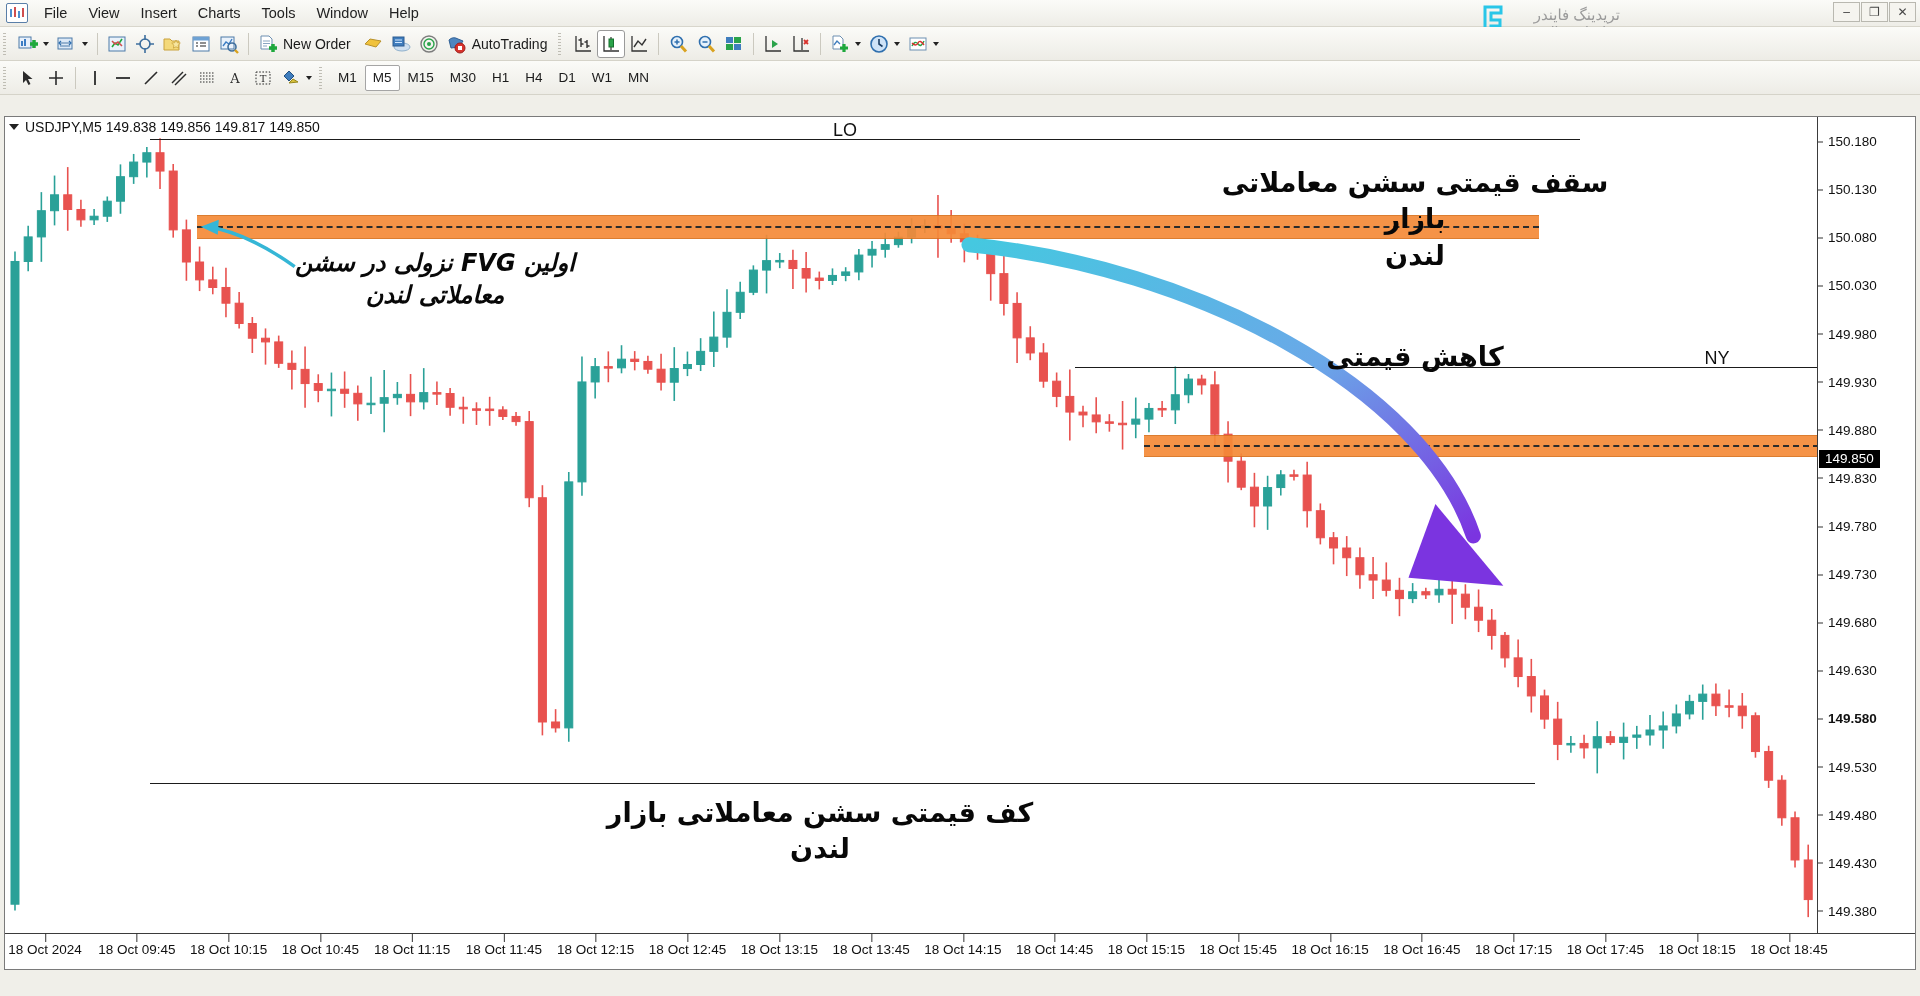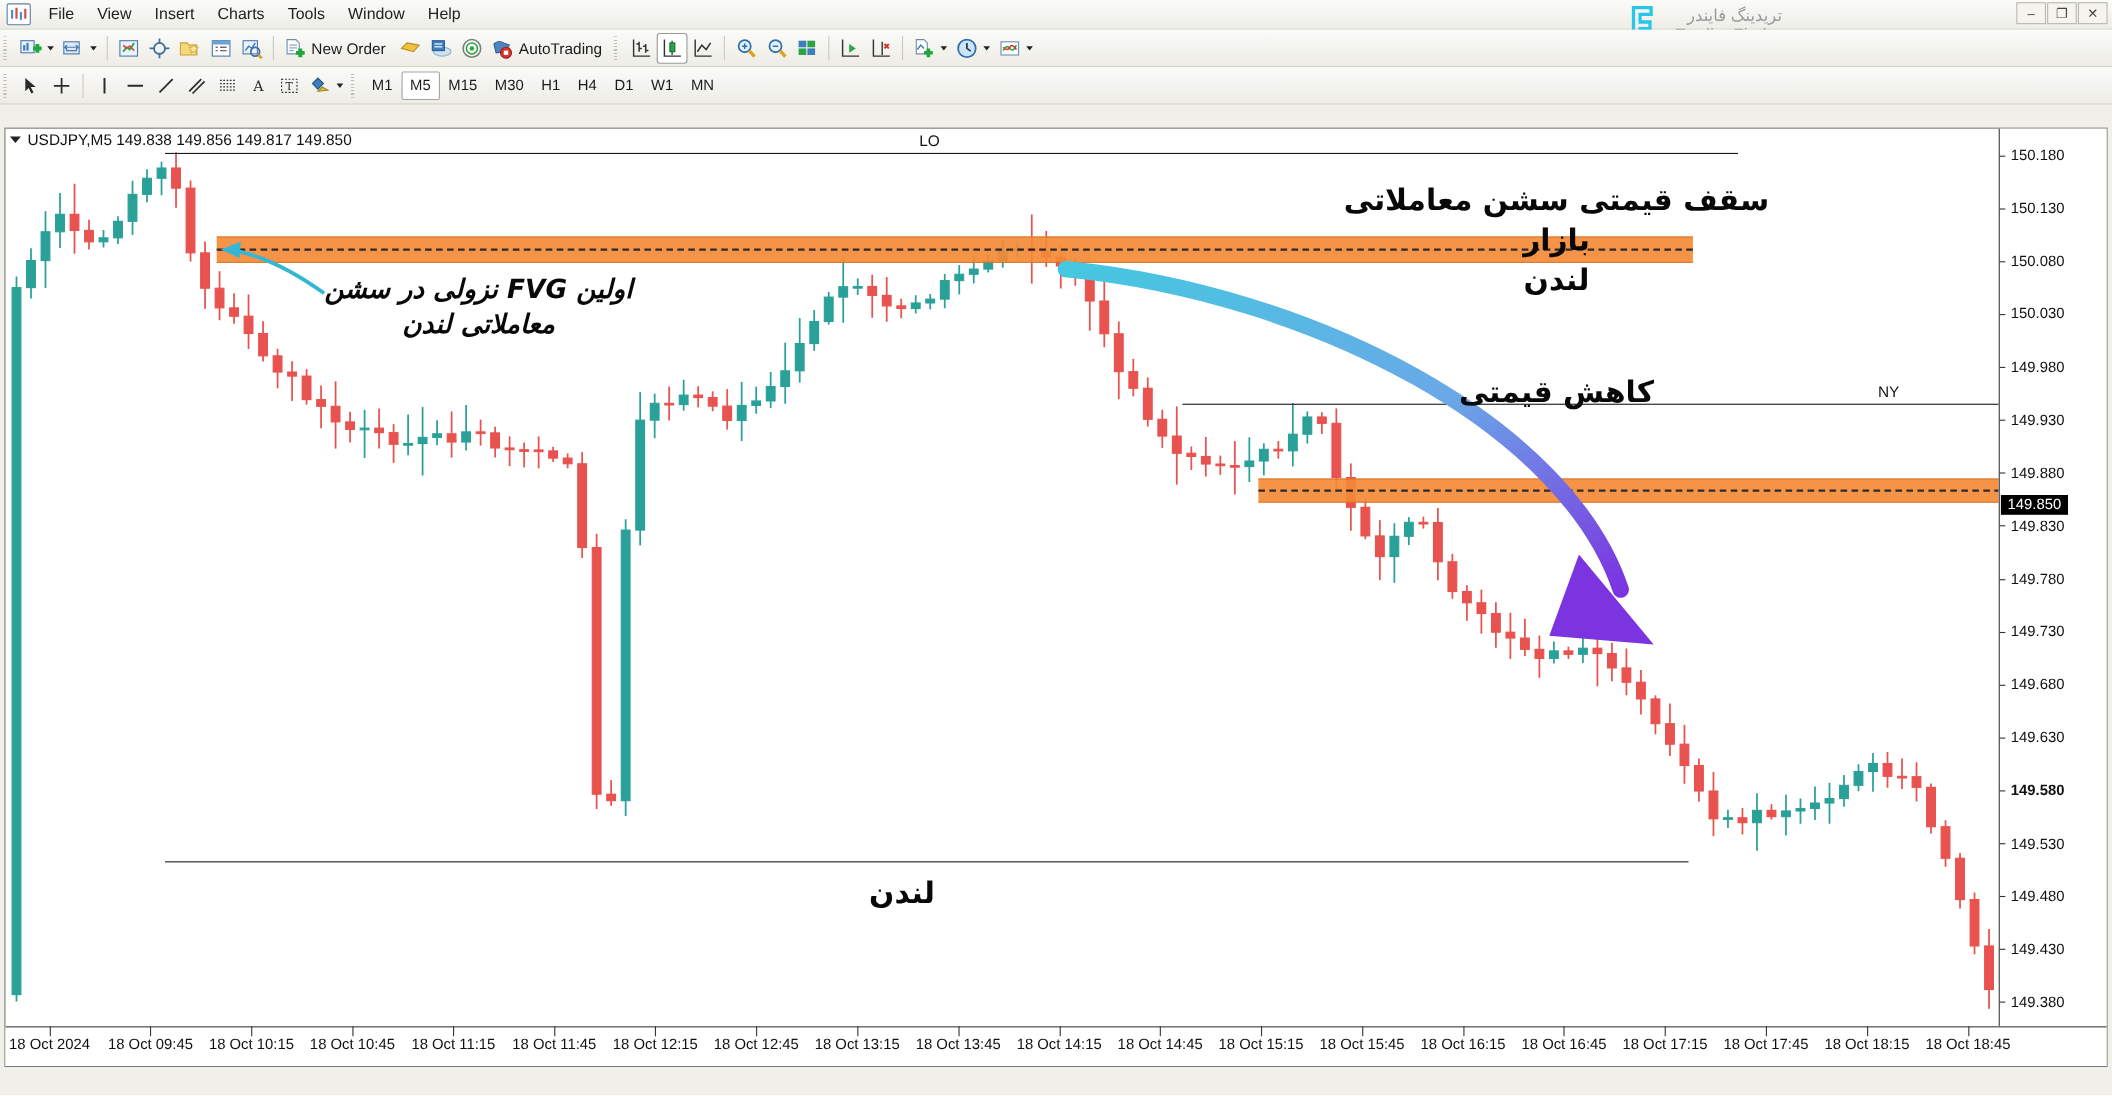--- a/index.html
+++ b/index.html
@@ -129,21 +129,21 @@
   .zone {
     position: absolute; background: #f58a38; opacity: .92;
     border-top: 1px solid #d9721f; border-bottom: 1px solid #d9721f;
   }
   .zone-dash {
     position: absolute; left: 0; right: 0; top: 50%; height: 0;
     border-top: 2px dashed #1b1b1b; transform: translateY(-1px);
   }
   .hline { position: absolute; height: 0; border-top: 1.5px solid #1b1b1b; }
   .sess-label {
-    position: absolute; font-size: 14px; color: #111; transform: translateX(-50%);
+    position: absolute; font-size: 18px; color: #111; transform: translateX(-50%);
   }
 
   .anno {
     position: absolute; direction: rtl; text-align: center;
     font-family: "DejaVu Sans", "Liberation Sans", sans-serif;
     font-weight: bold; color: #080808; line-height: 1.35;
   }
   .anno.big { font-size: 27px; }
   .anno.med { font-size: 24px; }
 
@@ -896,20 +896,21 @@
       <div class="anno med" style="left:265px; top:130px; width:330px;font-style:italic;">
         <div>اولین FVG نزولی در سشن</div>
         <div>معاملاتی لندن</div>
       </div>
 
       <div class="anno big" style="left:1280px; top:222px; width:260px;">
         <div>کاهش قیمتی</div>
       </div>
 
       <div class="anno big" style="left:580px; top:678px; width:470px;">
+        <div>کف قیمتی سشن معاملاتی بازار</div>
         <div>لندن</div>
       </div>
     </div>
 
     <div class="price-axis" id="price-axis">
         <div class="price-tick" style="top: 24.0588px;">150.180</div>
         <div class="price-tick" style="top: 72.1765px;">150.130</div>
         <div class="price-tick" style="top: 120.294px;">150.080</div>
         <div class="price-tick" style="top: 168.412px;">150.030</div>
         <div class="price-tick" style="top: 216.529px;">149.980</div>

